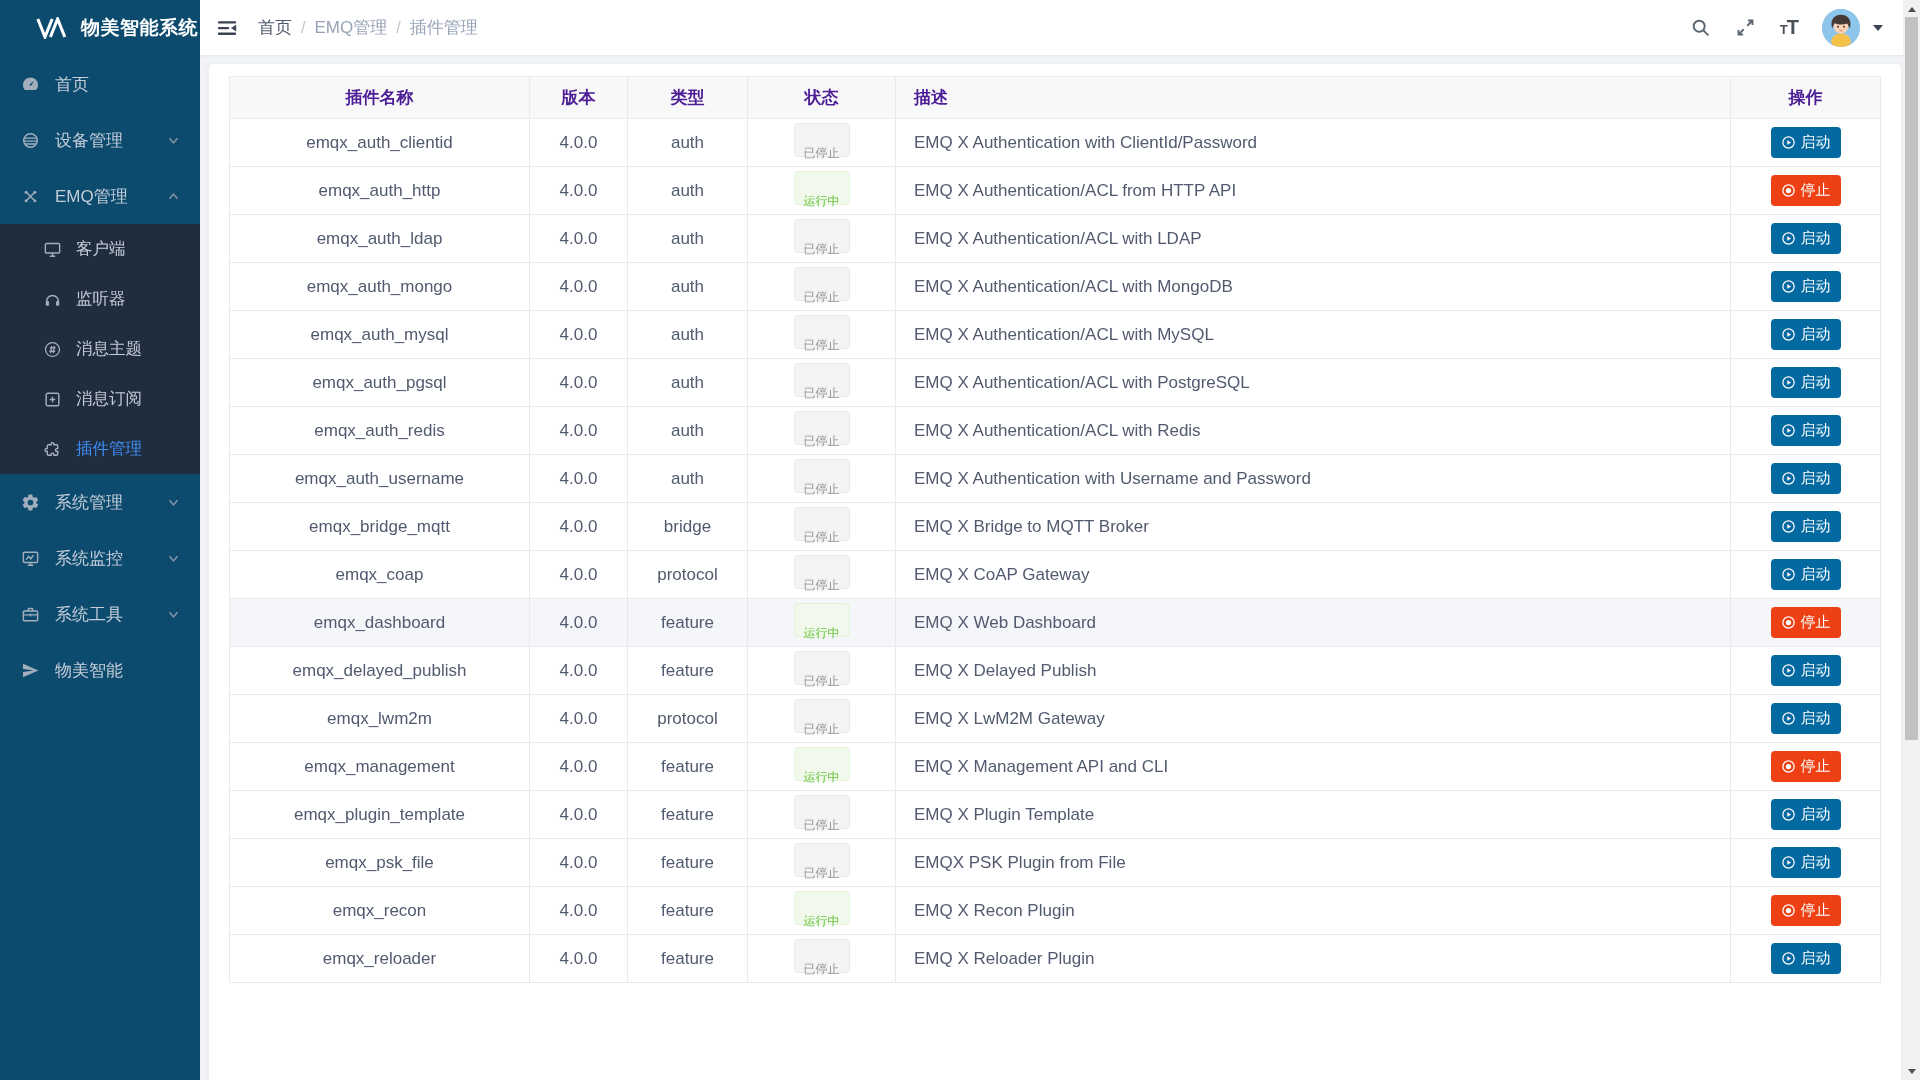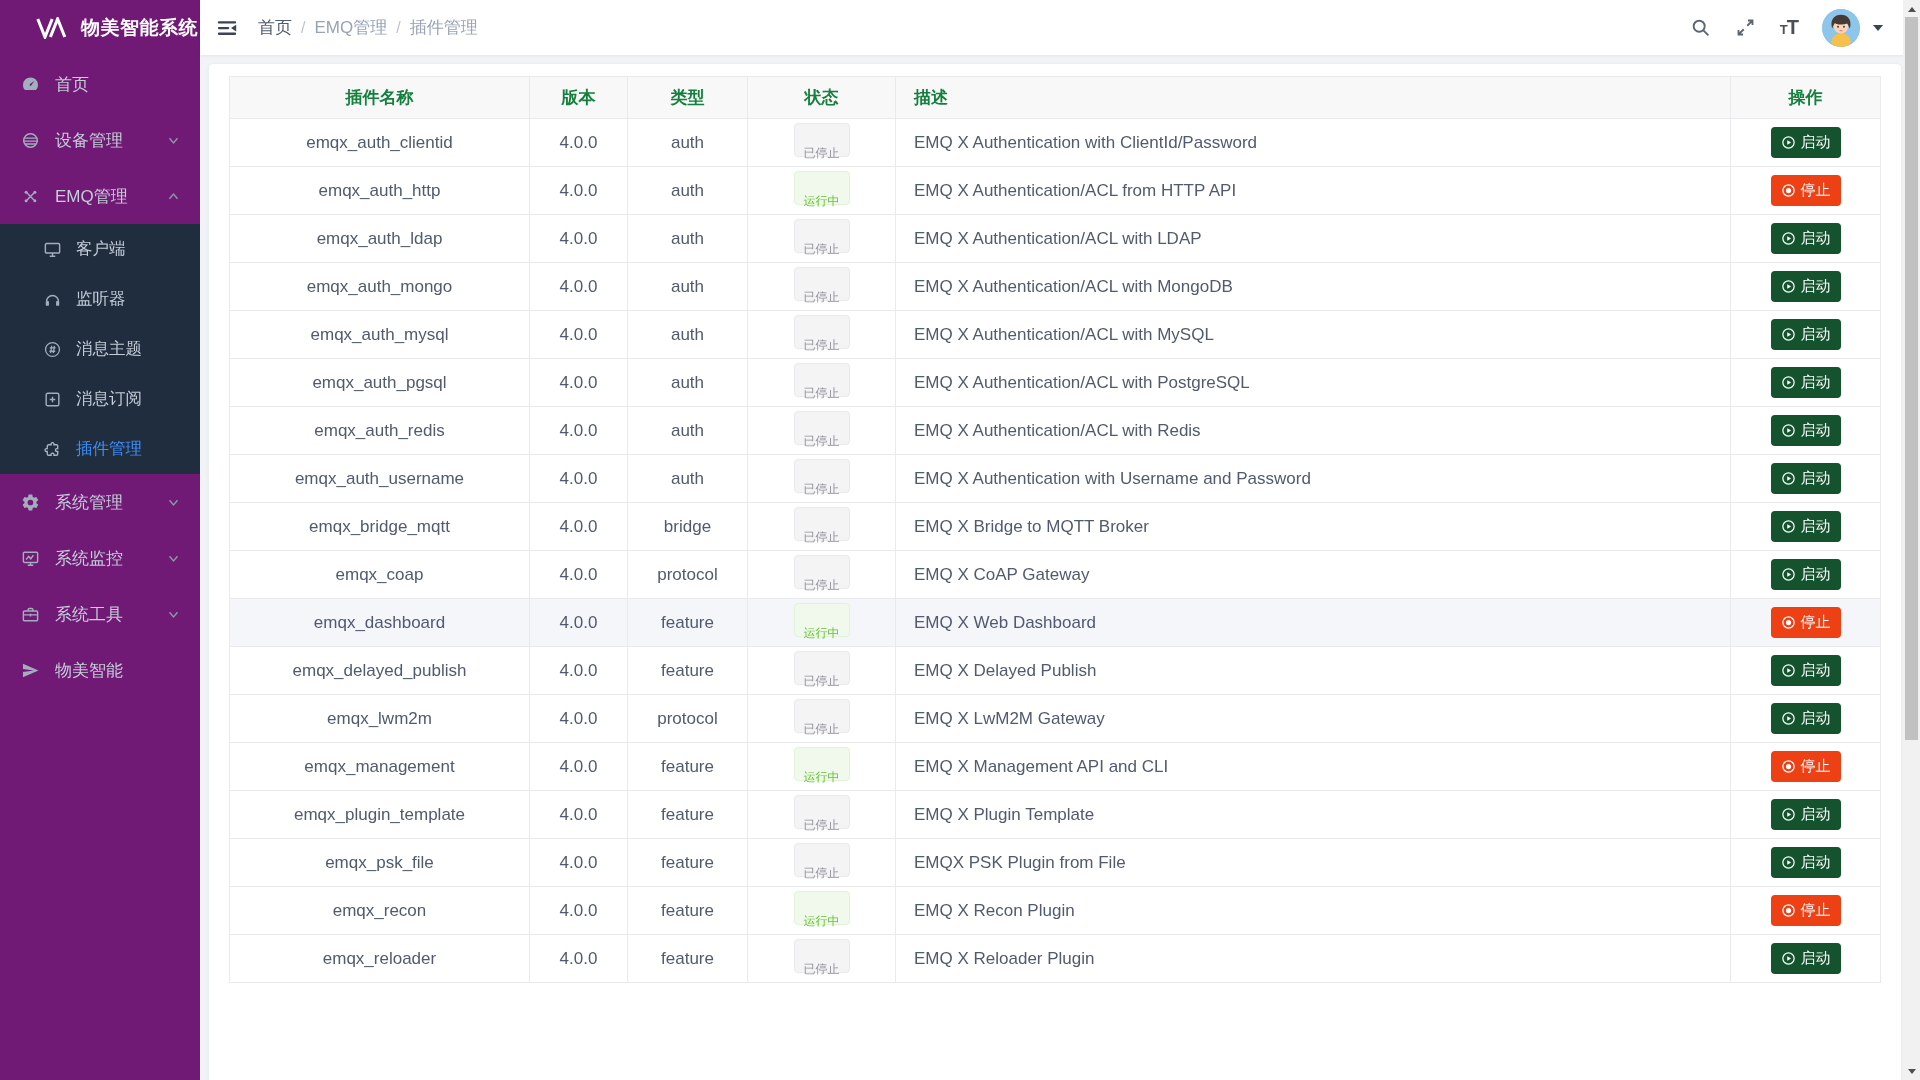--- a/index.html
+++ b/index.html
@@ -4,21 +4,21 @@
 <style>
   * { box-sizing: border-box; margin: 0; padding: 0; }
   html,body { width:1920px; height:1080px; overflow:hidden; }
   body {
     font-family: "Liberation Sans", "DejaVu Sans", sans-serif;
     background:#f2f3f7; color:#515a6e; position:relative;
   }
   .app { display:flex; width:1920px; height:1080px; }
 
   
-  .sidebar { width:200px; flex-shrink:0; background:#701a75; color:#bfcbd9; overflow:hidden; }
+  .sidebar { width:200px; flex-shrink:0; background:#0c4a6e; color:#bfcbd9; overflow:hidden; }
   .logo { height:56px; display:flex; align-items:center; padding-left:36px; gap:9px; color:#fff; }
   .logo-mark svg { display:block; }
   .logo-text { font-size:19px; font-weight:bold; letter-spacing:.5px; }
   .menu-item { height:56px; display:flex; align-items:center; padding:0 20px; font-size:17px; color:#c4cdd8; cursor:pointer; }
   .mi-icon { width:20px; height:20px; margin-right:15px; color:#a3aebd; display:flex; align-items:center; justify-content:center; flex-shrink:0; }
   .mi-icon svg { width:19px; height:19px; }
   .mi-label { flex:0 1 auto; white-space:nowrap; }
   .mi-chevron { margin-left:auto; color:#8费a0b1; color:#8a97a8; display:flex; }
   .mi-chevron svg { width:13px; height:13px; }
   .chev-up svg { transform:rotate(180deg); }
@@ -46,31 +46,31 @@
   .avatar-wrap { display:flex; align-items:center; gap:13px; cursor:pointer; }
   .avatar { width:38px; height:38px; border-radius:50%; overflow:hidden; background:#8ec5ea; }
   .avatar svg { display:block; }
   .caret-down { width:0; height:0; border:5px solid transparent; border-top:6px solid #3c4353; margin-top:6px; }
 
   
   .content { flex:1; background:#f2f3f7; padding:8px 18px 0 8px; overflow:hidden; }
   .card { background:#fff; border:1px solid #ebeef5; border-radius:5px; padding:12px 20px 20px; box-shadow:0 1px 4px rgba(0,0,0,.04); min-height:1200px; }
   table.plugins { width:100%; border-collapse:collapse; font-size:17px; color:#515a6e; table-layout:fixed; }
   .plugins th, .plugins td { border:1px solid #e8eaec; text-align:center; height:48px; padding:0 6px; overflow:hidden; white-space:nowrap; }
-  .plugins th { background:#f8f8f9; font-weight:bold; height:42px; color:#15803d;font-family:Liberation Serif, serif; }
+  .plugins th { background:#f8f8f9; font-weight:bold; height:42px; color:#4c1d95;font-family:Liberation Serif, serif; }
   .plugins th.left, .plugins td.left { text-align:left; padding:0 18px; }
   .plugins tr.highlighted td { background:#f4f6fa; }
 
   .tag { display:inline-block; height:28px; line-height:27px; padding:16px 9px; border-radius:4px; font-size:12px; }
   .tag-stopped { background:#f4f4f5; border:1px solid #e9e9eb; color:#909399; }
   .tag-running { background:#f0f9eb; border:1px solid #e1f3d8; color:#67c23a; }
 
   .btn { display:inline-flex; align-items:center; gap:5px; height:31px; padding:0 10px; border:none; border-radius:4px; color:#fff; font-size:15px; cursor:pointer; font-family:inherit; }
   .btn svg { width:15px; height:15px; flex-shrink:0; }
-  .btn-start { background:#14532d; }
+  .btn-start { background:#0369a1; }
   .btn-stop  { background:#ed4014; }
 
   
   .scrollbar { position:absolute; top:0; right:0; width:17px; height:1080px; background:#f1f1f1; z-index:10; }
   .sb-thumb { position:absolute; left:2px; width:13px; top:17px; height:723px; background:#c1c1c1; border-radius:0; }
   .sb-arrow { position:absolute; left:0; width:17px; height:17px; display:flex; align-items:center; justify-content:center; }
   .sb-arrow.up { top:0; } .sb-arrow.down { bottom:0; }
   .tri-up { width:0; height:0; border:4px solid transparent; border-bottom:5px solid #505050; margin-top:-3px; }
   .tri-down { width:0; height:0; border:4px solid transparent; border-top:5px solid #505050; margin-bottom:-3px; }
 </style>

